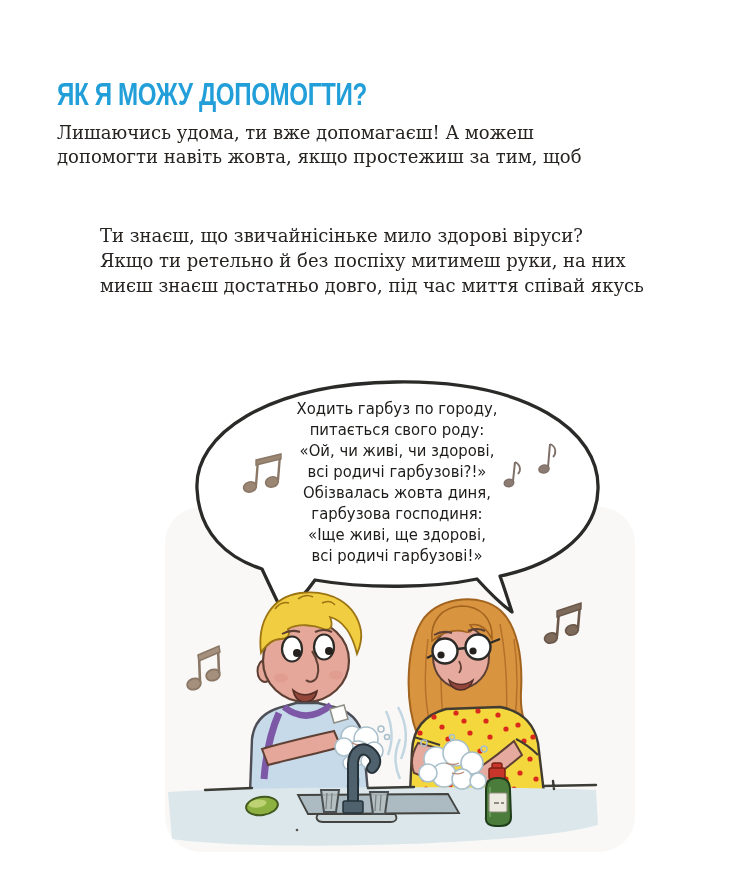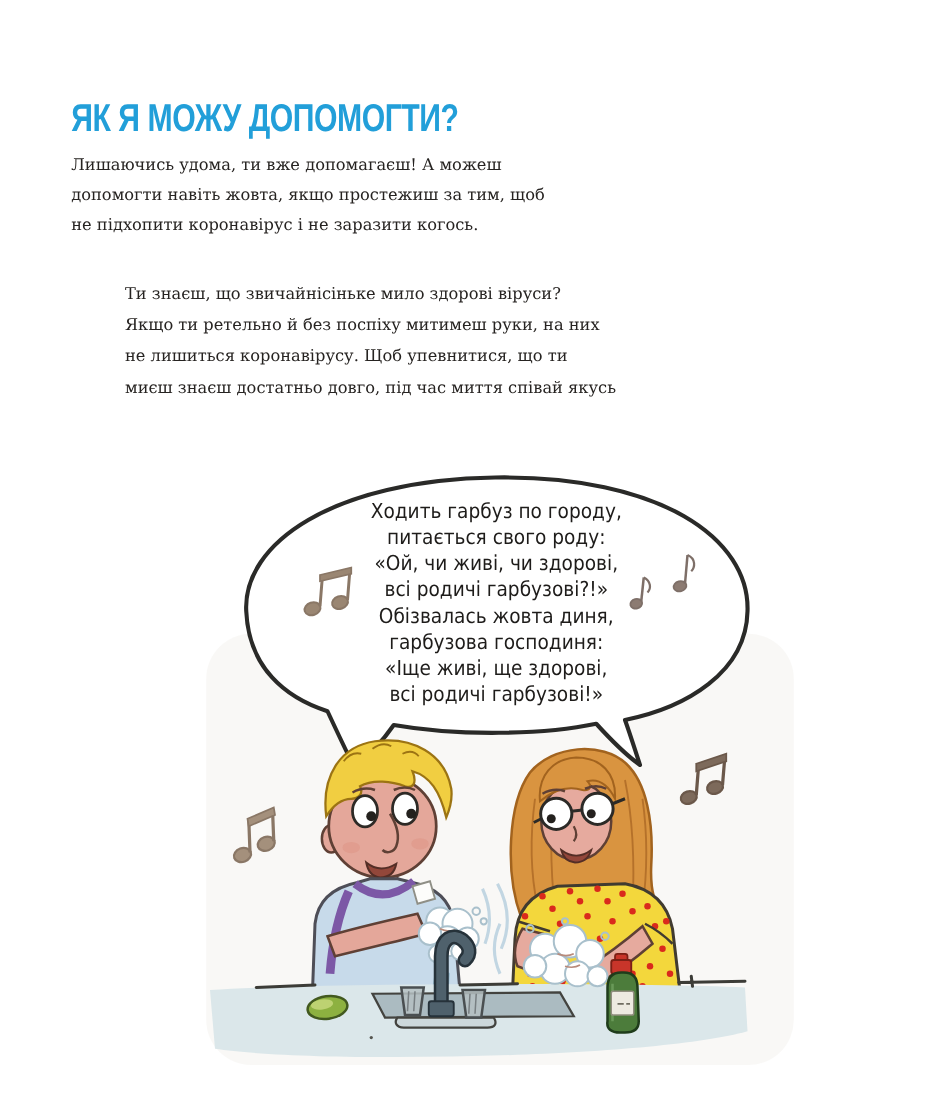--- a/index.html
+++ b/index.html
@@ -2,48 +2,46 @@
 <html lang="uk"><head>
 <meta charset="utf-8">
 <style>
   html,body{margin:0;padding:0;background:#ffffff;}
   .page{position:relative;width:740px;height:878px;background:#ffffff;overflow:hidden;
         font-family:"DejaVu Serif", serif;color:#262321;margin-top:37px;}
   .title{position:absolute;left:57px;top:40px;margin:0;
          font-family:"Liberation Sans", sans-serif;font-weight:bold;font-size:31px;
          letter-spacing:-0.5px;color:#229fd9;transform:scaleX(0.78);transform-origin:left top;
          white-space:pre;}
-  .para{position:absolute;font-size:13px;}
+  .para{position:absolute;font-size:18px;}
   .para .line{white-space:pre;line-height:24px;}
   .intro{left:57px;top:84px;}
   .body2{left:100px;top:186px;}
   .body2 .line{line-height:25px;}
   .illustration{position:absolute;left:0;top:330px;}
   .bubble-text{position:absolute;left:247px;top:361px;width:300px;text-align:center;
                font-family:"DejaVu Sans", sans-serif;font-size:16.5px;line-height:21px;
                color:#1e1c1a;transform:scaleX(0.9);transform-origin:center top;}
   .bubble-text .line{white-space:pre;}
 </style>
 </head>
 <body>
 
 <div class="page">
 
   <h1 class="title">ЯК Я МОЖУ ДОПОМОГТИ?</h1>
 
   <div class="para intro">
     <div class="line">Лишаючись удома, ти вже допомагаєш! А можеш</div>
     <div class="line">допомогти навіть жовта, якщо простежиш за тим, щоб</div>
-    <div class="line">не підхопити коронавірус і не заразити когось.</div>
   </div>
 
   <div class="para body2">
     <div class="line">Ти знаєш, що звичайнісіньке мило здорові віруси?</div>
     <div class="line">Якщо ти ретельно й без поспіху митимеш руки, на них</div>
-    <div class="line">не лишиться коронавірусу. Щоб упевнитися, що ти</div>
     <div class="line">миєш знаєш достатньо довго, під час миття співай якусь</div>
   </div>
 
   <svg class="illustration" width="740" height="548" viewBox="0 330 740 548">
 
     <rect x="165" y="470" width="470" height="345" rx="36" fill="#f4f2ed" opacity="0.5"></rect>
 
     <path d="M 197 452
          C 194 398, 266 347, 396 345
          C 528 343, 600 394, 598 452

